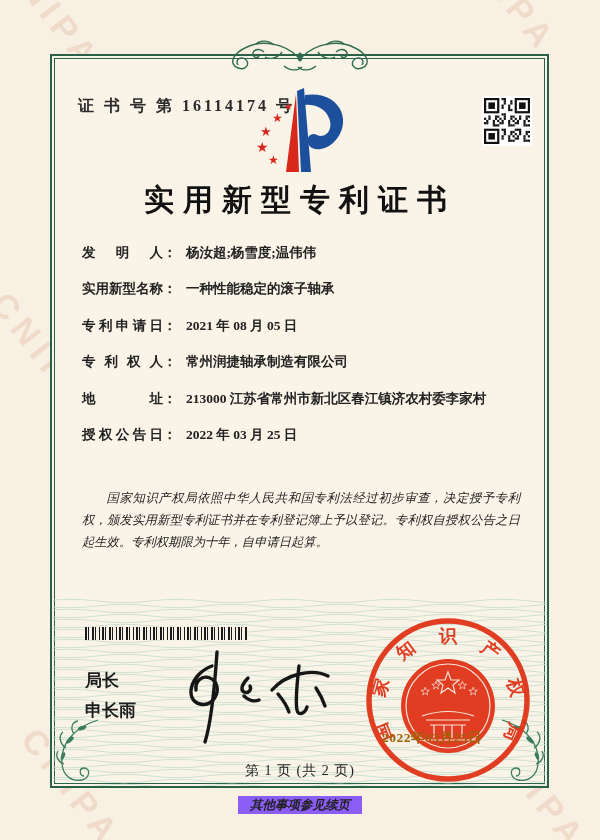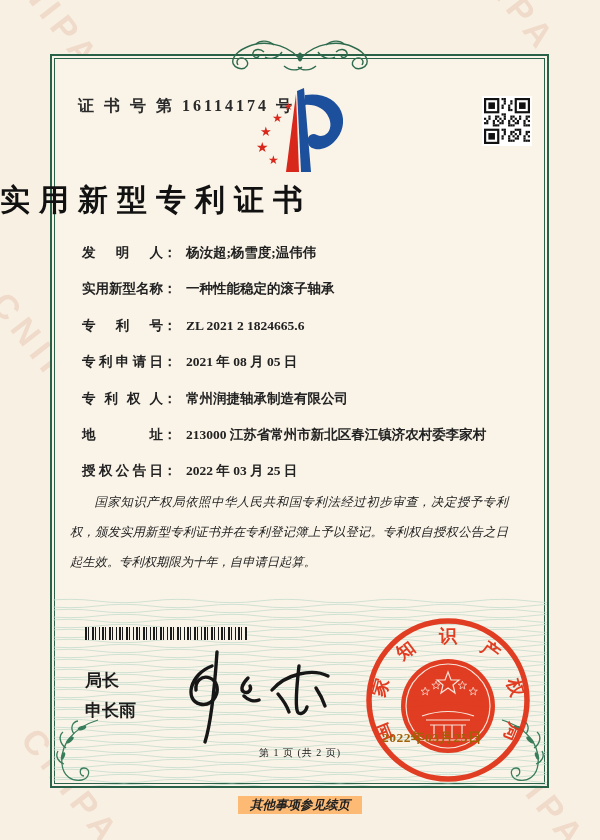--- a/index.html
+++ b/index.html
@@ -54,35 +54,35 @@
   
   .cert-number{
     position:absolute;left:78px;top:96px;
     font-size:16px;letter-spacing:3px;font-weight:600;color:#2b2b2b;z-index:5;
   }
   .logo{position:absolute;left:248px;top:88px;width:108px;height:90px;z-index:5;}
   .logo text{font-family:"DejaVu Sans",sans-serif;fill:var(--logo-red);}
   .qr{position:absolute;left:482px;top:96px;width:50px;height:50px;background:#fff;padding:2px;z-index:5;}
   .title{
     position:absolute;left:0;top:180px;width:600px;
-    text-align:left;font-size:30px;font-weight:bold;letter-spacing:9px;
+    text-align:center;font-size:30px;font-weight:bold;letter-spacing:9px;
     color:#111;z-index:5;
   }
   
   .fields{position:absolute;left:82px;top:244px;width:440px;z-index:5;}
   .frow{position:relative;height:36.4px;font-size:13.5px;font-weight:600;color:#222;}
   .flabel{display:inline-block;}
   .jlabel{display:inline-block;width:81px;text-align:justify;text-align-last:justify;}
   .fvalue{margin-left:6px;}
   .pair2{position:absolute;left:224px;top:0;}
   .pair2 .jlabel{width:auto;letter-spacing:1.5px;}
   
   .body-text{
-    position:absolute;left:70px;top:487px;width:438px;z-index:5;
-    font-size:12.3px;line-height:30px;font-style:italic;font-weight:500;
+    position:absolute;left:82px;top:487px;width:438px;z-index:5;
+    font-size:12.3px;line-height:22px;font-style:italic;font-weight:500;
     color:#222;text-align:justify;
   }
   .body-text p{text-indent:2em;}
   
   .barcode{
     position:absolute;left:85px;top:627px;width:162px;height:13px;z-index:5;
     background:repeating-linear-gradient(90deg,
       #1a1a1a 0 2px,#f6f2e8 2px 3px,#1a1a1a 3px 4px,#f6f2e8 4px 7px,
       #1a1a1a 7px 9px,#f6f2e8 9px 10px,#1a1a1a 10px 11px,#f6f2e8 11px 14px,
       #1a1a1a 14px 15px,#f6f2e8 15px 17px);
@@ -95,28 +95,28 @@
   .seal #seal-chars text{
     font-size:18px;font-weight:bold;fill:var(--seal-red);
     text-anchor:middle;font-family:"Liberation Serif",serif;
   }
   .seal .emblem-detail{fill:none;stroke:#fdf8ef;stroke-width:1.2;opacity:0.9;}
   .seal-date{
     position:absolute;left:362px;top:729px;width:140px;z-index:7;
     font-size:13.5px;font-weight:600;color:#a16207;text-align:center;letter-spacing:0.5px;
   }
   .page-indicator{
-    position:absolute;left:0;top:746px;width:600px;text-align:center;
-    font-size:10px;color:#222;z-index:5;letter-spacing:1px;
+    position:absolute;left:0;top:762px;width:600px;text-align:center;
+    font-size:14px;color:#222;z-index:5;letter-spacing:1px;
   }
   .footer-note{
     position:absolute;left:0;top:797px;width:600px;text-align:center;z-index:5;
     font-size:12.5px;font-style:italic;font-weight:600;color:#222;
   }
-  .footer-note span{background:#fdba74;padding:2px 12px;}
+  .footer-note span{background:#8b5cf6;padding:2px 12px;}
 </style>
 </head>
 <body>
 
 <span class="wm" style="left:-18px;top:-8px;">CNIPA</span>
 <span class="wm" style="left:438px;top:-26px;">CNIPA</span>
 <span class="wm" style="left:382px;top:236px;">CNIPA</span>
 <span class="wm" style="left:-28px;top:332px;">CNIPA</span>
 <span class="wm" style="left:132px;top:520px;opacity:.6;">CNIPA</span>
 <span class="wm" style="left:2px;top:768px;">CNIPA</span>
@@ -329,24 +329,20 @@
 <div class="fields">
   <div class="frow">
     <span class="flabel"><span class="jlabel">发明人</span><span>：</span></span>
     <span class="fvalue">杨汝超;杨雪度;温伟伟</span>
   </div>
   <div class="frow">
     <span class="flabel"><span class="jlabel">实用新型名称</span><span>：</span></span>
     <span class="fvalue">一种性能稳定的滚子轴承</span>
   </div>
   <div class="frow">
-    <span class="flabel"><span class="jlabel">专利号</span><span>：</span></span>
-    <span class="fvalue">ZL 2021 2 1824665.6</span>
-  </div>
-  <div class="frow">
     <span class="flabel"><span class="jlabel">专利申请日</span><span>：</span></span>
     <span class="fvalue">2021 年 08 月 05 日</span>
   </div>
   <div class="frow">
     <span class="flabel"><span class="jlabel">专利权人</span><span>：</span></span>
     <span class="fvalue">常州润捷轴承制造有限公司</span>
   </div>
   <div class="frow">
     <span class="flabel"><span class="jlabel">地址</span><span>：</span></span>
     <span class="fvalue">213000 江苏省常州市新北区春江镇济农村委李家村</span>

